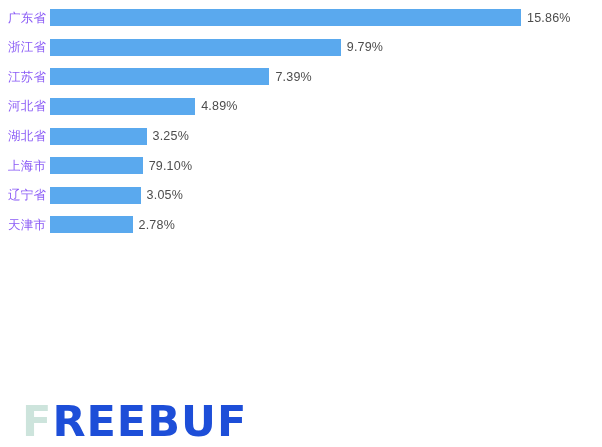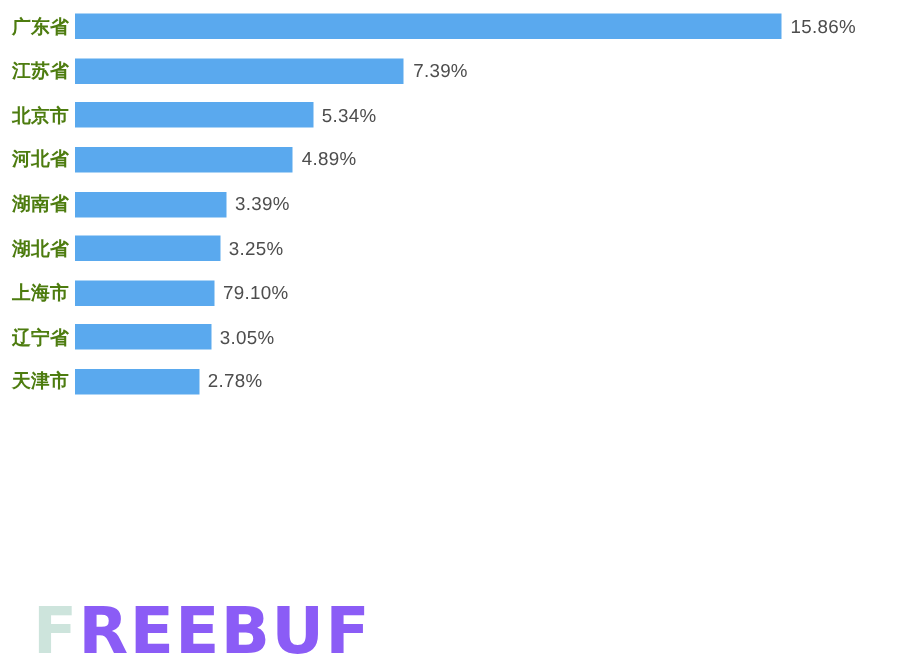--- a/index.html
+++ b/index.html
@@ -36,21 +36,21 @@
   }
   #watermark .wm-text {
     font-family: "DejaVu Sans", "Liberation Sans", sans-serif;
     font-size: 43px;
     font-weight: 700;
     letter-spacing: 1px;
     line-height: 1;
     white-space: nowrap;
   }
   #watermark .wm-accent { color: #cde4dc; }
-  #watermark .wm-rest   { color: #8b5cf6; }
+  #watermark .wm-rest   { color: #1d4ed8; }
 
   
   #plot {
     position: absolute;
     inset: 0;
     z-index: 2;
     padding-top: 3px;
     box-sizing: border-box;
   }
 
@@ -60,25 +60,24 @@
     display: flex;
     align-items: center;
   }
 
   .cat-label {
     width: 50px;
     flex: 0 0 50px;
     padding-left: 8px;
     box-sizing: border-box;
     font-size: 12.5px;
-    color: #4d7c0f;
+    color: #8b5cf6;
     white-space: nowrap;
     line-height: 1;
     letter-spacing: 0.2px;
-    font-weight: bold;
   }
 
   .bar-track {
     position: relative;
     flex: 1 1 auto;
     height: 100%;
     display: flex;
     align-items: center;
   }
 
@@ -109,45 +108,38 @@
 
   <div id="plot">
       <div class="bar-row">
         <div class="cat-label">广东省</div>
         <div class="bar-track">
           <div class="bar" style="width: 471px; background: rgb(90, 169, 238);"></div>
           <div class="bar-value">15.86%</div>
         </div>
       </div>
       <div class="bar-row">
+        <div class="cat-label">浙江省</div>
+        <div class="bar-track">
+          <div class="bar" style="width: 290.737px; background: rgb(90, 169, 238);"></div>
+          <div class="bar-value">9.79%</div>
+        </div>
+      </div>
+      <div class="bar-row">
         <div class="cat-label">江苏省</div>
         <div class="bar-track">
           <div class="bar" style="width: 219.463px; background: rgb(90, 169, 238);"></div>
           <div class="bar-value">7.39%</div>
         </div>
       </div>
       <div class="bar-row">
-        <div class="cat-label">北京市</div>
-        <div class="bar-track">
-          <div class="bar" style="width: 158.584px; background: rgb(90, 169, 238);"></div>
-          <div class="bar-value">5.34%</div>
-        </div>
-      </div>
-      <div class="bar-row">
         <div class="cat-label">河北省</div>
         <div class="bar-track">
           <div class="bar" style="width: 145.22px; background: rgb(90, 169, 238);"></div>
           <div class="bar-value">4.89%</div>
-        </div>
-      </div>
-      <div class="bar-row">
-        <div class="cat-label">湖南省</div>
-        <div class="bar-track">
-          <div class="bar" style="width: 100.674px; background: rgb(90, 169, 238);"></div>
-          <div class="bar-value">3.39%</div>
         </div>
       </div>
       <div class="bar-row">
         <div class="cat-label">湖北省</div>
         <div class="bar-track">
           <div class="bar" style="width: 96.5164px; background: rgb(90, 169, 238);"></div>
           <div class="bar-value">3.25%</div>
         </div>
       </div>
       <div class="bar-row">

